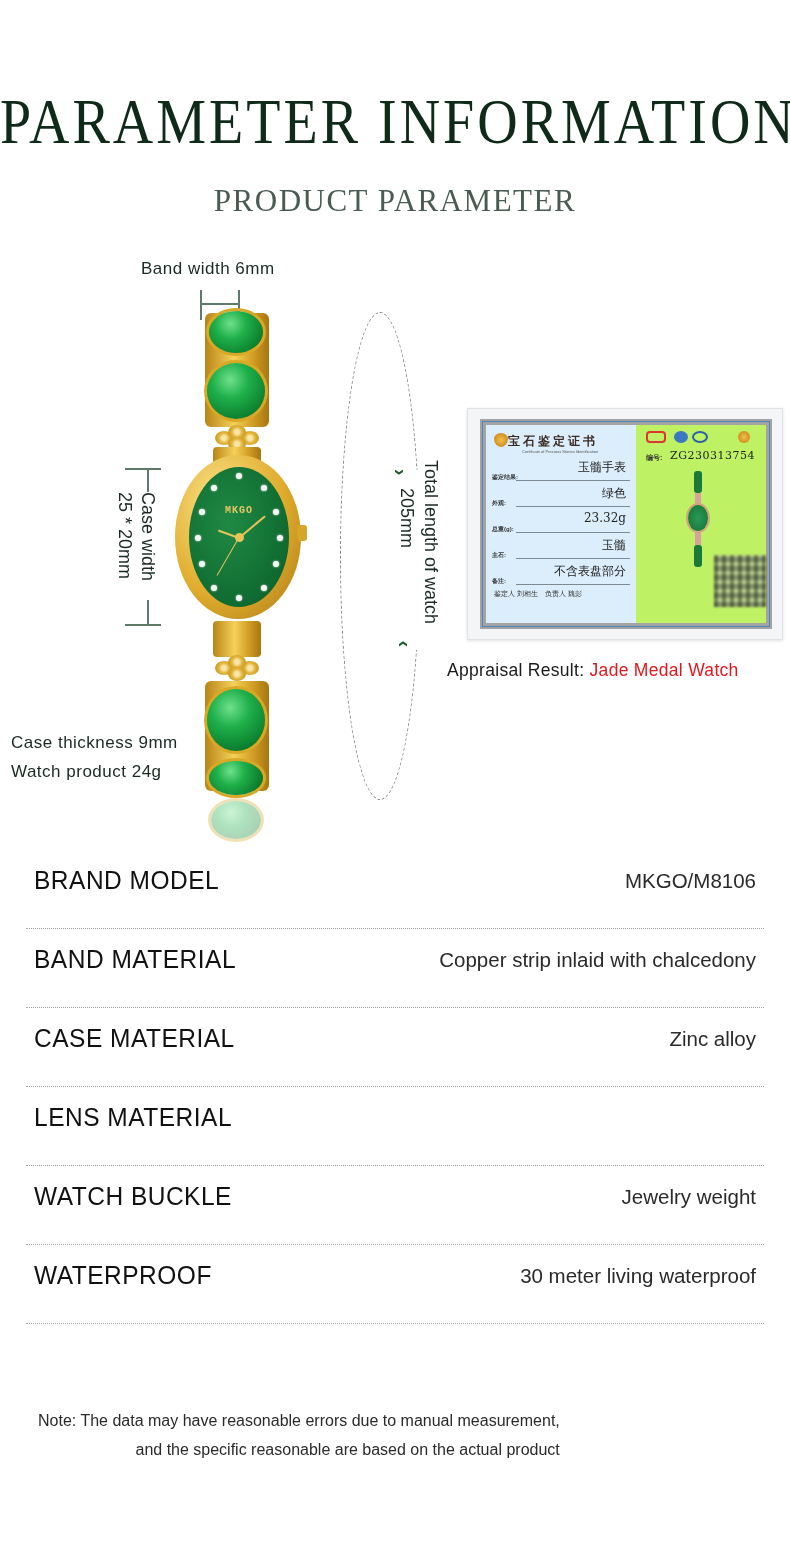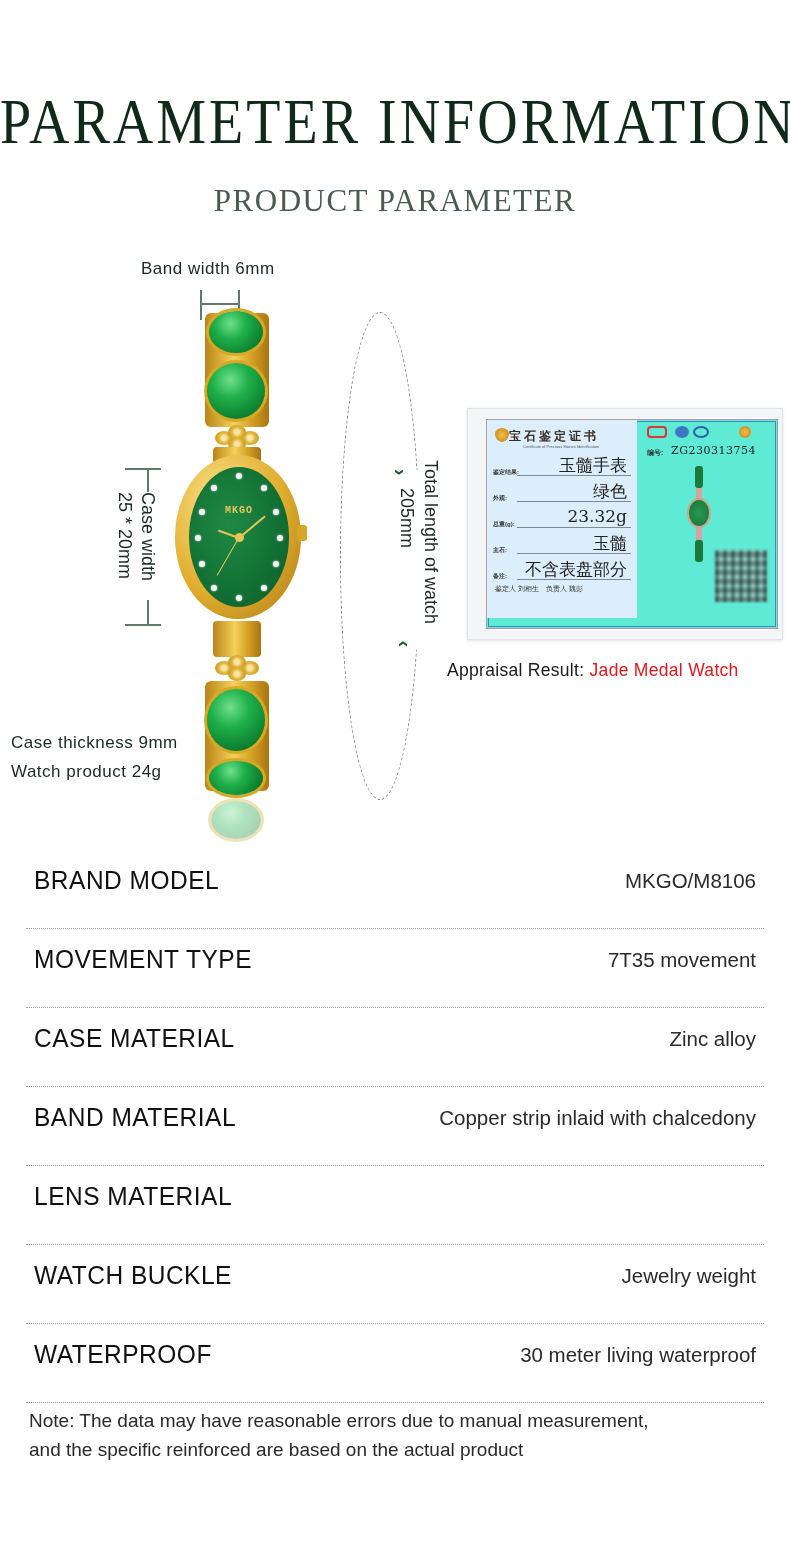--- a/index.html
+++ b/index.html
@@ -48,28 +48,28 @@
   
   .length-ellipse { position: absolute; left: 340px; top: 312px; width: 80px; height: 488px;
     border: 1.5px dashed #7c8a82; border-radius: 50%; border-left-color: #7c8a82; }
   .length-mask { position: absolute; left: 396px; top: 470px; width: 30px; height: 180px; background: #ffffff; }
   .chevron { position: absolute; color: #1d5a2b; font-size: 20px; font-weight: bold; line-height: 1; }
 
   
   .cert-card { position: absolute; left: 467px; top: 408px; width: 316px; height: 232px; background: #f3f5f6;
     border: 1px solid #e0e3e6; box-shadow: 0 1px 3px rgba(0,0,0,0.12); }
   .cert-frame { position: absolute; left: 12px; top: 10px; width: 292px; height: 210px;
-    border: 1px solid #a3a3a3; background: #5eead4; outline: 1px solid #4a84c2; outline-offset: -3px; margin-left: 6px; }
+    border: 6px solid #a3a3a3; background: #bef264; outline: 1px solid #4a84c2; outline-offset: -3px; }
   .cert-left { position: absolute; left: 0; top: 0; width: 150px; height: 198px; background: #dceefc; }
   .cert-title { position: absolute; left: 22px; top: 8px; font-family: "DejaVu Serif", serif; font-size: 12px; font-weight: bold; color: #3a2a20; letter-spacing: 3px; white-space: nowrap; }
   .cert-sub { position: absolute; left: 36px; top: 24px; font-size: 4px; color: #555; white-space: nowrap; }
   .cert-shield { position: absolute; left: 8px; top: 8px; width: 14px; height: 14px; border-radius: 50% 50% 50% 50% / 40% 40% 60% 60%; background: radial-gradient(circle, #f2c14a, #c57a12); }
   .cert-row { position: absolute; left: 6px; width: 140px; height: 26px; }
   .cert-row .k { position: absolute; left: 0; bottom: 3px; font-size: 6px; font-weight: bold; color: #333; white-space: nowrap; }
-  .cert-row .v { position: absolute; right: 6px; top: 0; font-family: "DejaVu Serif", serif; font-size: 17px; color: #222; white-space: nowrap; }
+  .cert-row .v { position: absolute; right: 6px; top: 0; font-family: "DejaVu Serif", serif; font-size: 12px; color: #222; white-space: nowrap; }
   .cert-row .ln { position: absolute; left: 24px; right: 2px; bottom: 4px; border-bottom: 1px solid #7d8a94; }
   .cert-sign { position: absolute; left: 8px; top: 164px; font-size: 7px; color: #333; white-space: nowrap; }
 
   .cert-logos { position: absolute; left: 160px; top: 6px; width: 120px; height: 16px; }
   .cert-logo { position: absolute; top: 0; height: 12px; border-radius: 50%; }
   .cert-num-label { position: absolute; left: 160px; top: 28px; font-size: 7px; font-weight: bold; color: #333; }
   .cert-num { position: absolute; left: 184px; top: 24px; font-family: "DejaVu Serif", serif; font-size: 11px; color: #222; letter-spacing: 0.5px; white-space: nowrap; }
   .cert-watch { position: absolute; left: 200px; top: 46px; width: 24px; height: 96px; }
   .cert-qr { position: absolute; left: 228px; top: 130px; width: 52px; height: 52px;
     background:
@@ -80,21 +80,21 @@
   .appraisal { position: absolute; left: 447px; top: 660px; font-size: 17.5px; white-space: nowrap; letter-spacing: 0.3px; }
   .appraisal .lbl { color: #1a1a1a; }
   .appraisal .val { color: #e0181e; }
 
   
   .param-table { position: absolute; left: 26px; top: 850px; width: 738px; }
   .param-row { position: relative; height: 79px; border-bottom: 1.5px dotted #9aa0a4; }
   .param-key { position: absolute; left: 8px; top: 16px; font-size: 24.5px; color: #111; letter-spacing: 0.5px; white-space: nowrap; transform: scaleY(1.05); transform-origin: left top; }
   .param-val { position: absolute; right: 8px; top: 19px; font-size: 20.5px; color: #2a2a2a; white-space: nowrap; }
 
-  .note { position: absolute; left: 29px; top: 1406px; font-size: 19px; color: #2a2a2a; line-height: 29px; white-space: nowrap; }
+  .note { position: absolute; left: 38px; top: 1406px; font-size: 16px; color: #2a2a2a; line-height: 29px; white-space: nowrap; text-align: right; }
 </style>
 </head>
 <body>
 
 <div class="title">PARAMETER INFORMATION</div>
 <div class="subtitle">PRODUCT PARAMETER</div>
 
 <div class="anno band-width-label">Band width 6mm</div>
 <div class="dim-line" style="left:200px;top:290px;width:1.5px;height:30px;"></div>
 <div class="dim-line" style="left:238px;top:290px;width:1.5px;height:30px;"></div>
@@ -225,40 +225,36 @@
   <span class="lbl">Appraisal Result:</span>
   <span class="val">Jade Medal Watch</span>
 </div>
 
 <div class="param-table">
   <div class="param-row">
     <div class="param-key">BRAND MODEL</div>
     <div class="param-val">MKGO/M8106</div>
   </div>
   <div class="param-row">
-    <div class="param-key">MOVEMENT TYPE</div>
-    <div class="param-val">7T35 movement</div>
+    <div class="param-key">BAND MATERIAL</div>
+    <div class="param-val">Copper strip inlaid with chalcedony</div>
   </div>
   <div class="param-row">
     <div class="param-key">CASE MATERIAL</div>
     <div class="param-val">Zinc alloy</div>
   </div>
   <div class="param-row">
-    <div class="param-key">BAND MATERIAL</div>
-    <div class="param-val">Copper strip inlaid with chalcedony</div>
-  </div>
-  <div class="param-row">
     <div class="param-key">LENS MATERIAL</div>
   </div>
   <div class="param-row">
     <div class="param-key">WATCH BUCKLE</div>
     <div class="param-val">Jewelry weight</div>
   </div>
   <div class="param-row">
     <div class="param-key">WATERPROOF</div>
     <div class="param-val">30 meter living waterproof</div>
   </div>
 </div>
 
 <div class="note">
   <div>Note: The data may have reasonable errors due to manual measurement,</div>
-  <div>and the specific reinforced are based on the actual product</div>
+  <div>and the specific reasonable are based on the actual product</div>
 </div>
 
 </body></html>

